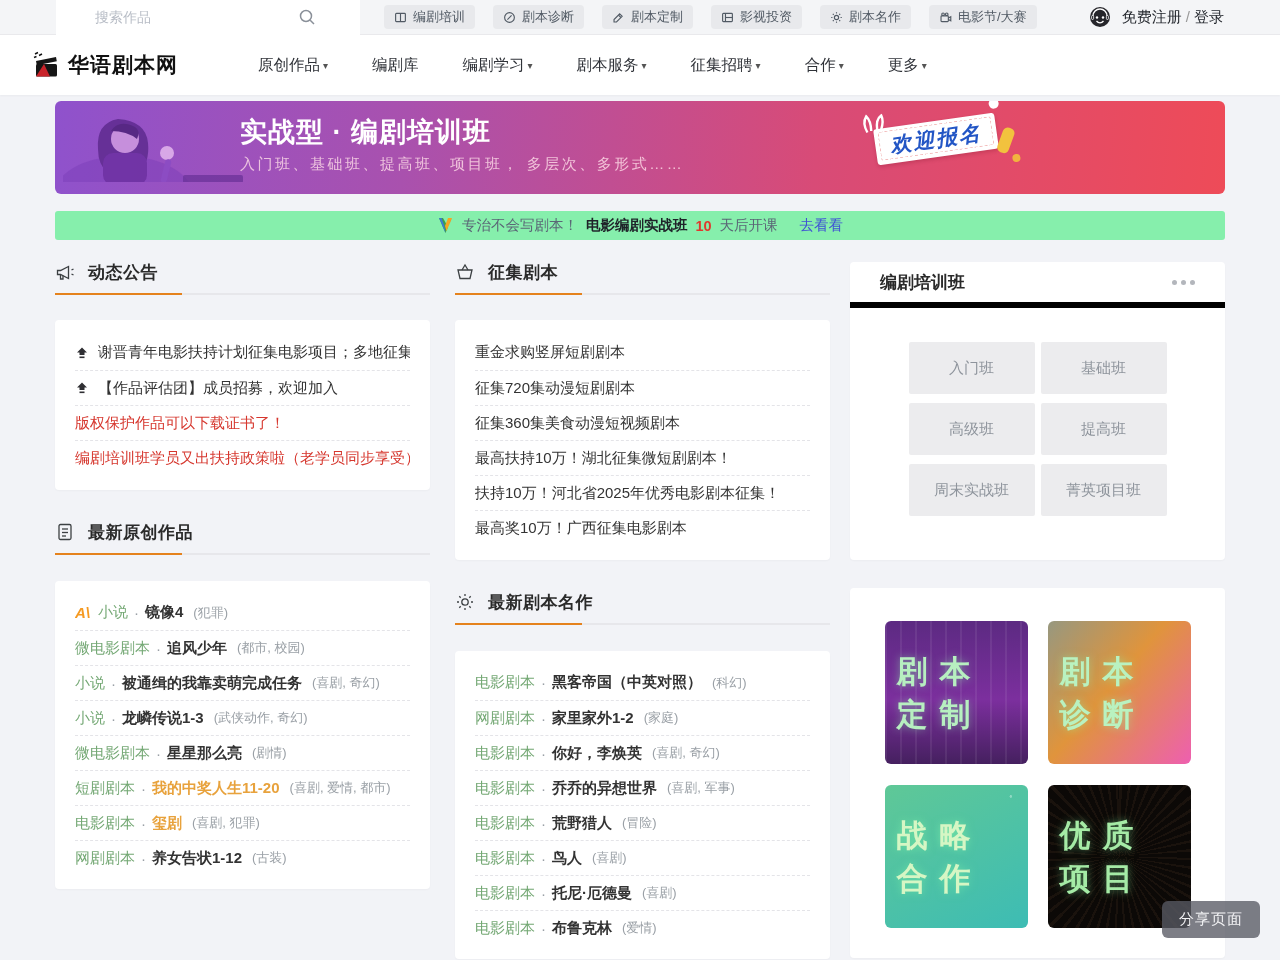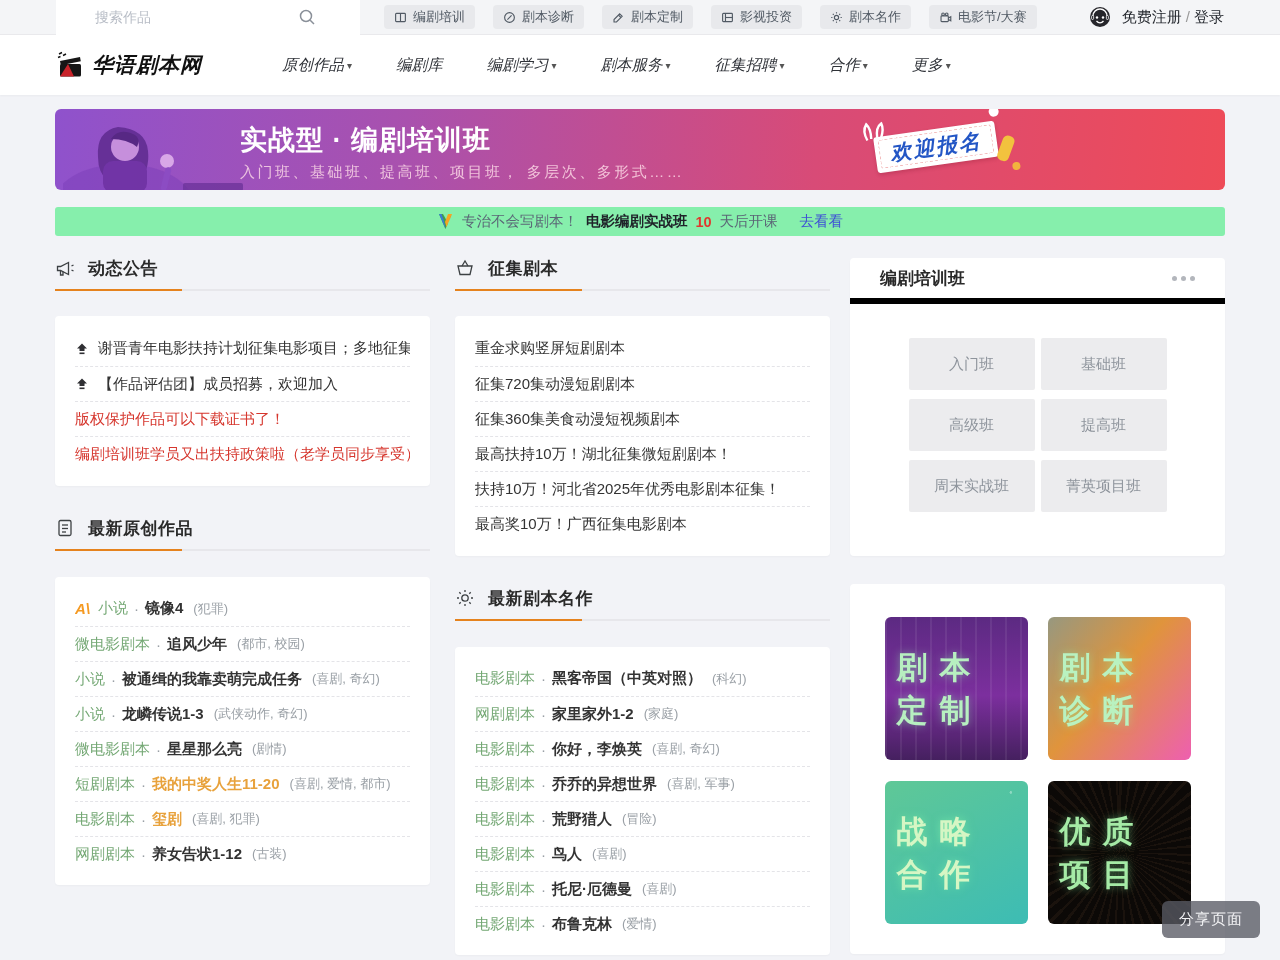--- a/index.html
+++ b/index.html
@@ -19,29 +19,29 @@
   .chip { display:flex; align-items:center; gap:6px; height:24px; padding:0 10px;
     background:#e8e9ec; border-radius:4px; font-size:13px; color:#515a64; cursor:pointer; }
   .chip svg { width:13px; height:13px; }
   .auth { margin-left:auto; margin-right:56px; display:flex; align-items:center; gap:10px; }
   .avatar-icon { width:24px; height:24px; }
   .auth-text { font-size:15px; color:#1f2329; cursor:pointer; }
   .auth-text .sep { color:#999; margin:0 4px; }
 
   
   .navbar { height:60px; background:#fff; display:flex; align-items:center;
-    padding-left:56px; box-shadow:0 1px 2px rgba(0,0,0,.04);font-style:italic; }
+    padding-left:32px; box-shadow:0 1px 2px rgba(0,0,0,.04); }
   .logo { display:flex; align-items:center; gap:8px; cursor:pointer; }
   .logo-text { font-size:21px; font-weight:900; color:#111; letter-spacing:1px; }
   .nav-items { display:flex; gap:44px; margin-left:80px;text-align:right; }
   .nav-item { font-size:15.5px; color:#2f3238; cursor:pointer; display:flex; align-items:center; gap:3px; }
   .nav-item .caret { font-size:10px; color:#555; }
 
   
-  .banner { position:relative; margin:14px 55px 0; height:81px; border-radius:6px; overflow:hidden;
+  .banner { position:relative; margin:6px 55px 0; height:93px; border-radius:6px; overflow:hidden;
     background:linear-gradient(95deg,#8f52cc 0%,#a951ae 30%,#d84b77 65%,#ee4b58 100%); cursor:pointer; }
   .banner-illu { position:absolute; left:8px; top:0; height:81px; }
   .banner-texts { position:absolute; left:185px; top:13px; }
   .banner-title { font-size:27px; font-weight:700; color:#fff; letter-spacing:1px; }
   .banner-sub { margin-top:5px; font-size:15px; color:rgba(255,222,232,.8); letter-spacing:2.5px; }
   .banner-badge { position:absolute; right:228px; top:20px; transform:rotate(-8deg);
     background:#fff; border-radius:3px; padding:4px; box-shadow:0 2px 4px rgba(120,20,40,.25); }
   .banner-badge-inner { border:1.5px dashed #f2b9b9; border-radius:2px; padding:2px 10px;
     font-size:21px; font-weight:800; font-style:italic; color:#2356c5; letter-spacing:2px; }
   .badge-ears { position:absolute; left:-12px; top:-17px; width:26px; height:20px; color:#fff; }

